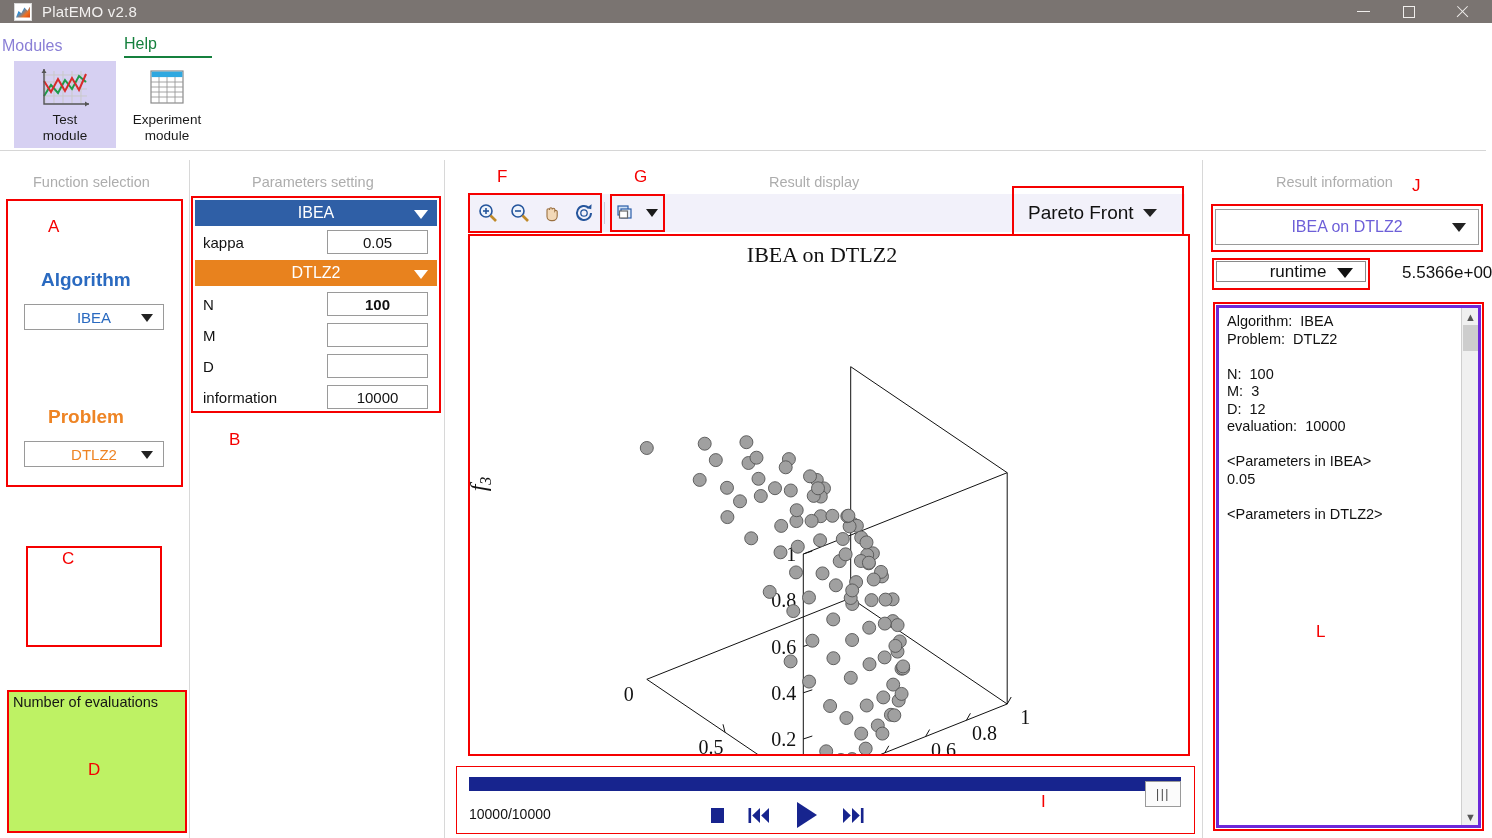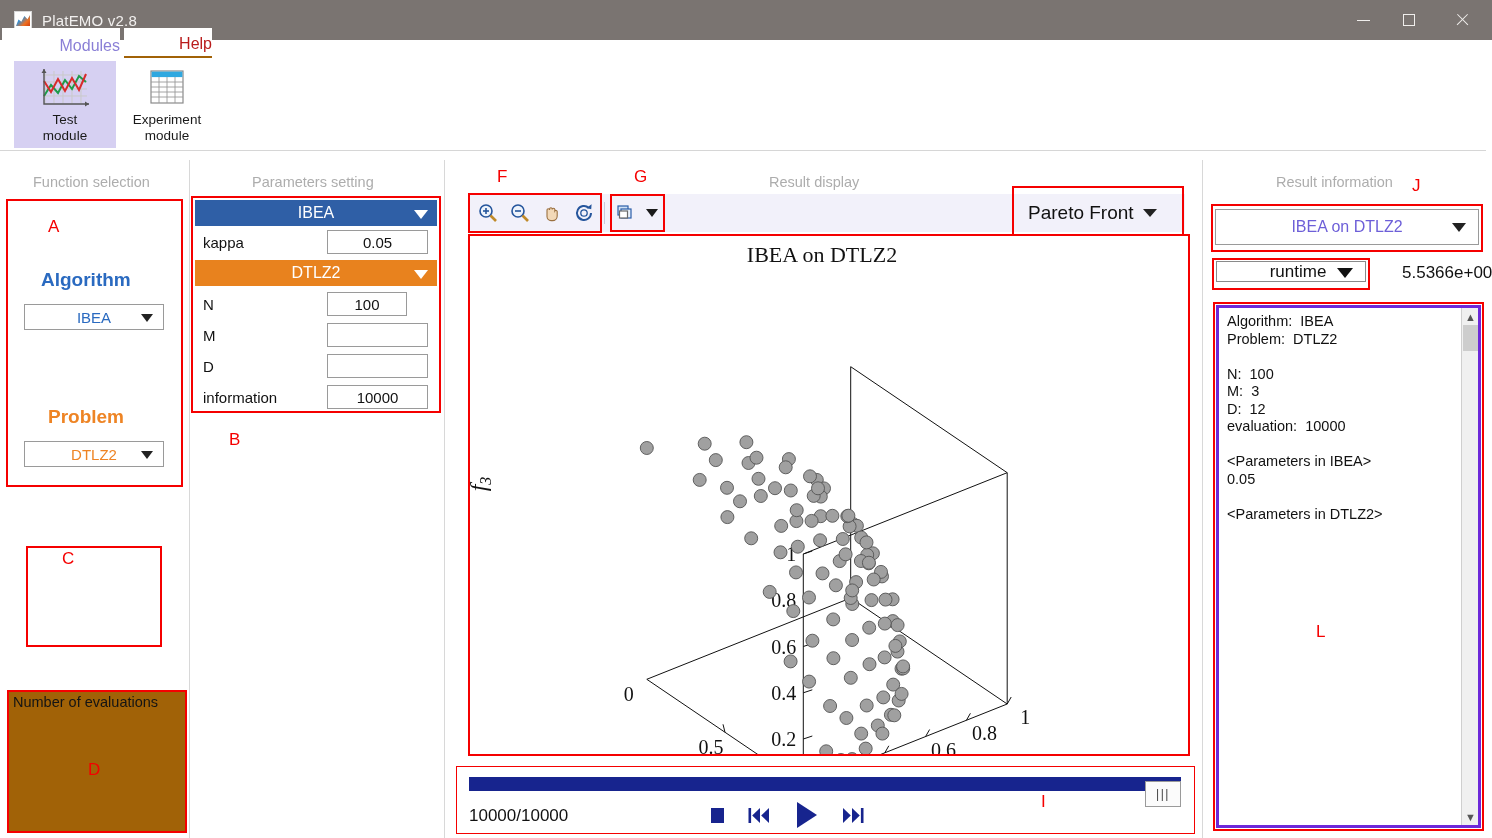--- a/index.html
+++ b/index.html
@@ -5,21 +5,21 @@
   * { box-sizing: border-box; margin: 0; padding: 0; }
   html, body {
     width: 1492px; height: 838px;
     font-family: "Liberation Sans", sans-serif;
     background: #ffffff; overflow: hidden;
   }
   #app { position: relative; width: 1492px; height: 838px; background:#fff; }
 
   
   .titlebar {
-    position:absolute; left:0; top:0; width:1492px; height:40px;
+    position:absolute; left:0; top:0; width:1492px; height:23px;
     background:#7a7471; display:flex; align-items:center;
   }
   .tb-icon {
     width:18px; height:18px; margin-left:14px; margin-right:10px;
     background:#fff; border:1px solid #d8d8d8; position:relative; overflow:hidden;
   }
   .tb-icon .wave{ position:absolute; left:1px; top:3px; width:14px; height:11px;
     background:linear-gradient(135deg,#1d65b0 0%,#2f8fd6 35%,#f07020 70%,#d04010 100%);
     clip-path: polygon(0% 100%, 18% 42%, 38% 62%, 60% 10%, 82% 38%, 100% 0%, 100% 100%);
   }
@@ -32,25 +32,25 @@
   .glyph-max { width:12px; height:12px; border:1px solid #f0eeec; display:block; }
   .glyph-close { position:relative; width:14px; height:14px; display:block; }
   .glyph-close:before, .glyph-close:after{
     content:""; position:absolute; left:0; top:6px; width:15px; height:1.4px; background:#f0eeec;
   }
   .glyph-close:before{ transform:rotate(45deg);} .glyph-close:after{ transform:rotate(-45deg);}
 
   
   .tabstrip { position:absolute; left:0; top:28px; width:1492px; height:30px; }
   .tab { position:absolute; top:0; height:30px; background:#ffffff;
-         display:flex; align-items:flex-end; justify-content:flex-end; padding-bottom:3px;
+         display:flex; align-items:flex-end; justify-content:flex-start; padding-bottom:3px;
          font-size:16px; }
   .tab.modules { left:2px; width:118px; color:#8a7fd6; }
-  .tab.help    { left:124px; width:88px; color:#b91c1c;
-                 border-bottom:2px solid #a16207; }
+  .tab.help    { left:124px; width:88px; color:#15803d;
+                 border-bottom:2px solid #15803d; }
 
   
   .ribbon { position:absolute; left:0; top:58px; width:1486px; height:93px;
             background:#fff; border-bottom:1px solid #d6d6d6; }
   .ribbon-btn { position:absolute; top:3px; width:102px; height:87px;
                 display:flex; flex-direction:column; align-items:center; }
   .ribbon-btn.sel { background:#d6d0f2; }
   .rb-ico { width:56px; height:44px; margin-top:4px; position:relative; }
   .rb-label { font-size:13.5px; color:#1a1a1a; line-height:16px; text-align:center; margin-top:3px;}
 
@@ -77,21 +77,21 @@
     width:0;height:0; border-left:6.5px solid transparent; border-right:6.5px solid transparent;
     border-top:8px solid #222;
   }
   .combo.alg { color:#2a6ac0; }
   .combo.prb { color:#ee8424; }
 
   .runbtn { position:absolute; border:1px solid #9a9a9a; background:#fff;
             display:flex; align-items:center; justify-content:center;
             font-size:32px; color:#1a1a1a; font-family:"Liberation Sans", sans-serif; }
 
-  .evalbox { position:absolute; background:#a16207; }
+  .evalbox { position:absolute; background:#bef264; }
   .evalbox .cap { position:absolute; left:4px; top:2px; font-size:14.5px; color:#141414; }
 
   
   .phead { position:absolute; height:26px; display:flex; align-items:center;
            justify-content:center; color:#fff; font-size:16px; }
   .phead.blue { background:#2f5fa6; }
   .phead.orange{ background:#e8821e; }
   .phead .carret { position:absolute; right:9px; top:50%; margin-top:-3px;
     width:0;height:0;border-left:7px solid transparent;border-right:7px solid transparent;
     border-top:9px solid #fff; }
@@ -120,21 +120,21 @@
 
   
   .transport { position:absolute; left:456px; top:766px; width:739px; height:68px;
                background:#fff; border:1.5px solid #f50000; }
   .track { position:absolute; left:12px; top:10px; width:712px; height:14px;
            background:#e9e9e9; }
   .trackfill { position:absolute; left:0; top:0; height:14px; background:#17248e; }
   .thumb { position:absolute; top:4px; width:36px; height:26px; background:#fbfbfb;
            border:1px solid #9a9a9a; display:flex; align-items:center; justify-content:center;
            letter-spacing:1.5px; font-size:12px; color:#444; }
-  .counter { position:absolute; left:12px; top:39px; font-size:17px; color:#111; }
+  .counter { position:absolute; left:12px; top:39px; font-size:14px; color:#111; }
   .tctrls { position:absolute; left:250px; top:32px; display:flex; align-items:center; gap:20px; }
   .tctrl { display:flex; align-items:center; justify-content:center; }
 
   
   .rcombo { position:absolute; background:#fff; border:1px solid #9a9a9a;
             display:flex; align-items:center; justify-content:center;
             font-size:16px; color:#6d5fd8; }
   .rcombo .carret{ position:absolute; right:12px; top:50%; margin-top:-4px;
     width:0;height:0;border-left:7px solid transparent;border-right:7px solid transparent;
     border-top:9px solid #222;}
@@ -279,21 +279,21 @@
   <div class="pinput" style="left:327px; top:230px; width:101px;">
     <span>0.05</span>
   </div>
 
   <div class="phead orange" style="left:195px; top:260px; width:242px;">
     <span>DTLZ2</span>
     <span class="carret"></span>
   </div>
 
   <div class="prow-label" style="left:203px; top:296px;">N</div>
-  <div class="pinput" style="left:327px; top:292px; width:80px;">
+  <div class="pinput" style="left:327px; top:292px; width:101px;font-weight:bold;">
     <span>100</span>
   </div>
 
   <div class="prow-label" style="left:203px; top:327px;">M</div>
   <div class="pinput" style="left:327px; top:323px; width:101px;">
     <span></span>
   </div>
 
   <div class="prow-label" style="left:203px; top:358px;">D</div>
   <div class="pinput" style="left:327px; top:354px; width:101px;">

